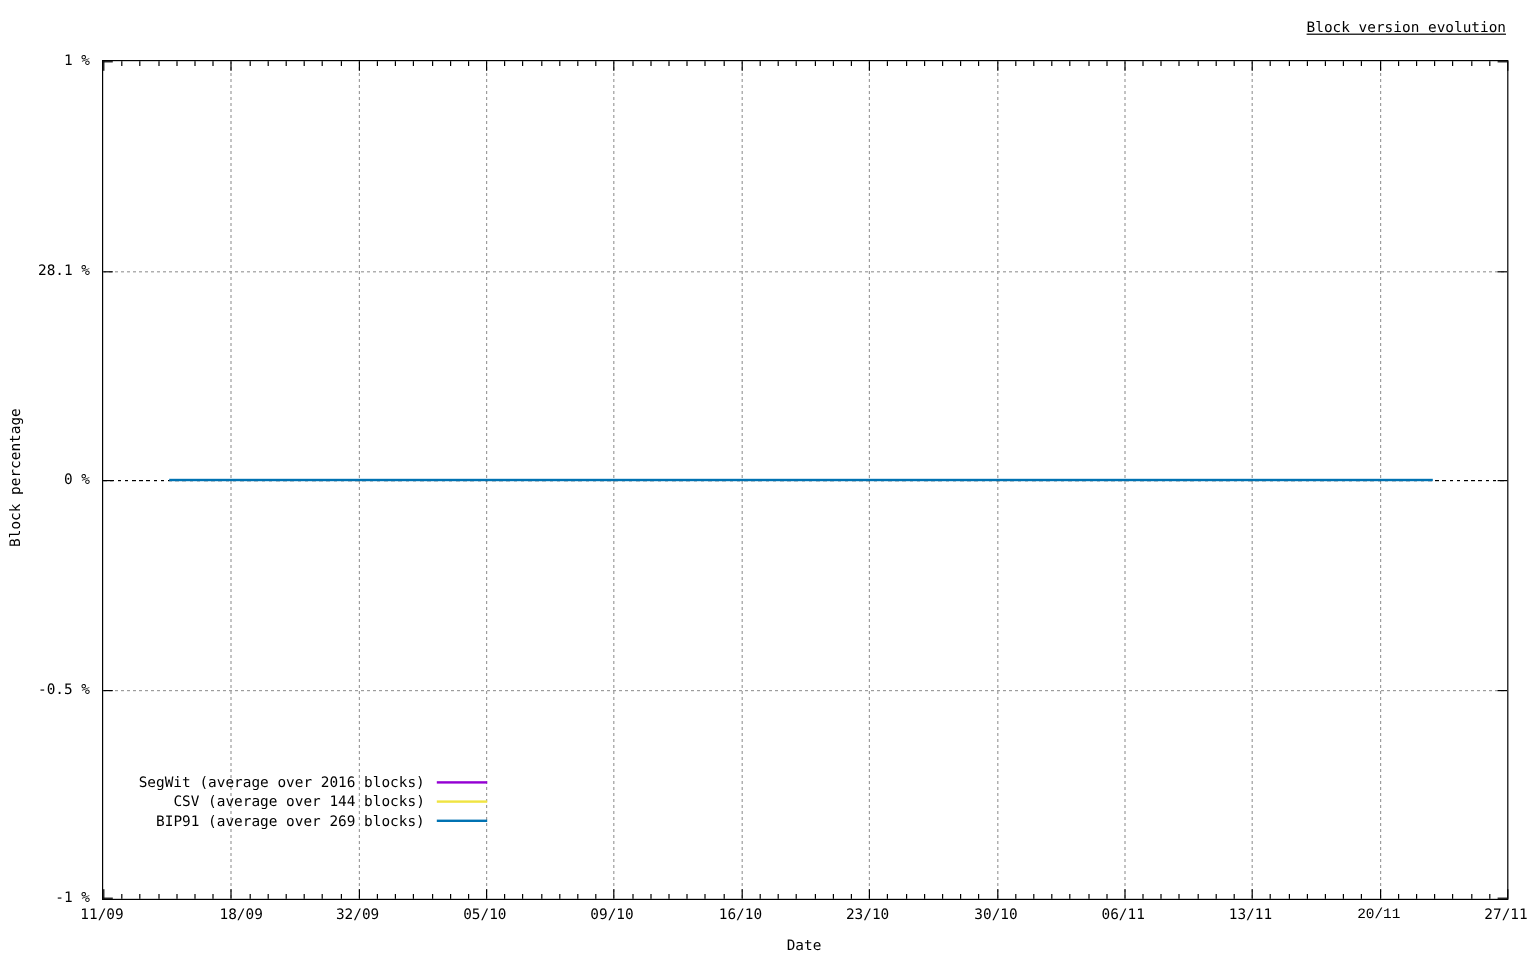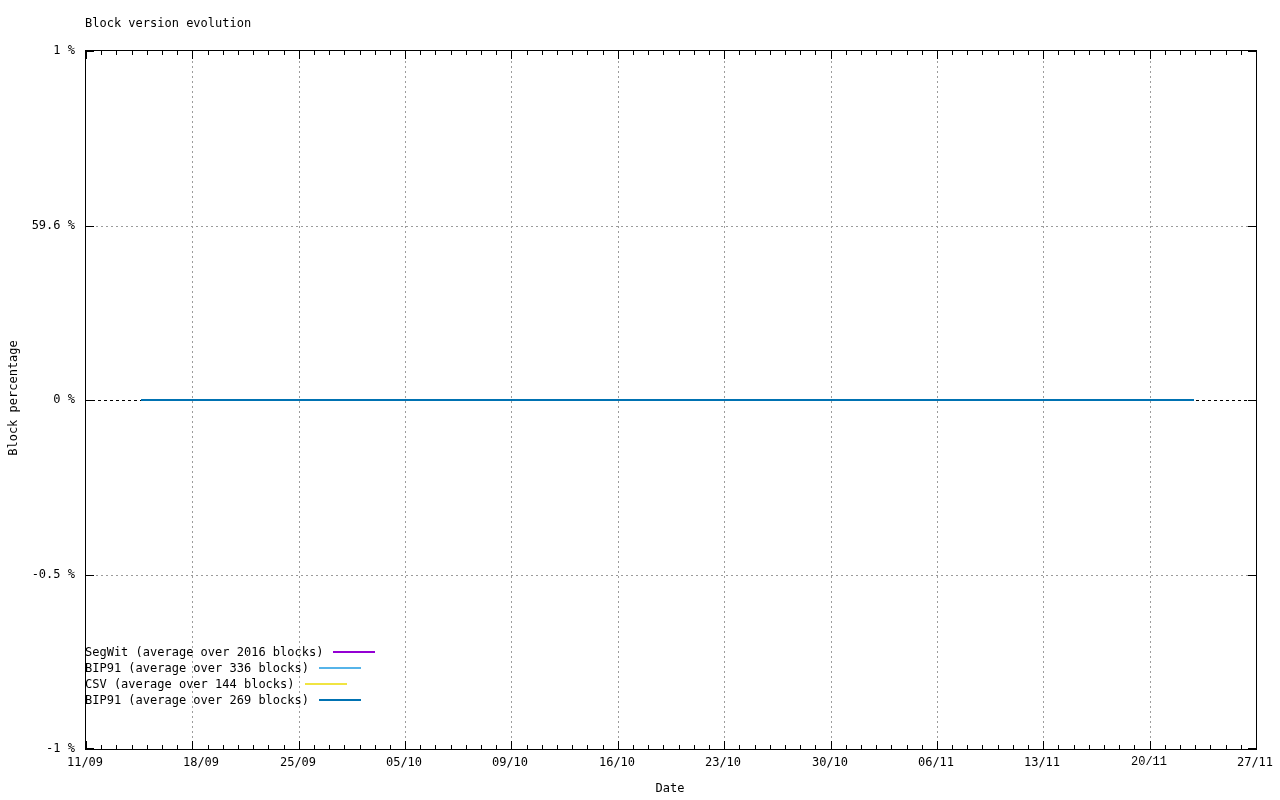--- a/index.html
+++ b/index.html
@@ -9,21 +9,22 @@
     height: 800px;
     background: #ffffff;
     font-family: "DejaVu Sans Mono", "Liberation Mono", monospace;
     font-size: 12px;
     color: #000000;
     overflow: hidden;
   }
   .abs { position: absolute; }
   #chart-title {
     left: 85px; top: 16px; width: 1170px;
-    text-align: left;
+    text-align: right;
+    text-decoration: underline;
   }
   #plot-area {
     left: 85px; top: 50px; width: 1170px; height: 698px;
     border: 1px solid #000000;
     box-sizing: content-box;
   }
   .vgrid {
     position: absolute; width: 1px; top: 0; height: 698px;
     background: repeating-linear-gradient(to bottom, #9c9c9c 0 2px, transparent 2px 5px);
   }
@@ -47,21 +48,21 @@
     left: -87px; top: 391px; width: 200px; text-align: center;
     transform: rotate(-90deg);
   }
   #x-axis-title {
     left: 85px; top: 781px; width: 1170px; text-align: center;
   }
   #legend {
     left: 85px; top: 644px; width: 321px;
   }
   .legend-row {
-    display: flex; align-items: center;
+    display: flex; justify-content: flex-end; align-items: center;
     height: 16px; gap: 10px;
   }
   .legend-swatch { width: 42px; height: 2px; flex: 0 0 42px; }
   .legend-label { white-space: pre; }
 </style>
 </head>
 <body>
 
 <div id="canvas">
   <div class="abs" id="chart-title">Block version evolution</div>
@@ -247,47 +248,43 @@
       <div class="tick" style="left: 1162px; width: 8px; top: 349px; height: 1px;"></div>
       <div class="tick" style="left: 0px; width: 8px; top: 524px; height: 1px;"></div>
       <div class="tick" style="left: 1162px; width: 8px; top: 524px; height: 1px;"></div>
       <div class="tick" style="left: 0px; width: 8px; top: 697px; height: 1px;"></div>
       <div class="tick" style="left: 1162px; width: 8px; top: 697px; height: 1px;"></div>
     </div>
 
   <div id="x-tick-labels">
       <div class="xticklabel" style="left: 45px;">11/09</div>
       <div class="xticklabel" style="left: 161px;">18/09</div>
-      <div class="xticklabel" style="left: 258px;">25/09</div>
+      <div class="xticklabel" style="left: 258px;">32/09</div>
       <div class="xticklabel" style="left: 364px;">05/10</div>
       <div class="xticklabel" style="left: 470px;">09/10</div>
       <div class="xticklabel" style="left: 577px;">16/10</div>
       <div class="xticklabel" style="left: 683px;">23/10</div>
       <div class="xticklabel" style="left: 790px;">30/10</div>
       <div class="xticklabel" style="left: 896px;">06/11</div>
       <div class="xticklabel" style="left: 1002px;">13/11</div>
       <div class="xticklabel" style="left: 1109px; font-family: Liberation Mono, monospace;">20/11</div>
       <div class="xticklabel" style="left: 1215px;">27/11</div>
     </div>
   <div id="y-tick-labels">
       <div class="yticklabel" style="top: 43px;">1 %</div>
-      <div class="yticklabel" style="top: 218px;">59.6 %</div>
+      <div class="yticklabel" style="top: 218px;">28.1 %</div>
       <div class="yticklabel" style="top: 392px;">0 %</div>
       <div class="yticklabel" style="top: 567px;">-0.5 %</div>
       <div class="yticklabel" style="top: 741px;">-1 %</div>
     </div>
 
   <div class="abs" id="legend">
       <div class="legend-row">
         <div class="legend-label">SegWit (average over 2016 blocks)</div>
         <div class="legend-swatch" style="background: rgb(148, 0, 211);"></div>
-      </div>
-      <div class="legend-row">
-        <div class="legend-label">BIP91 (average over 336 blocks)</div>
-        <div class="legend-swatch" style="background: rgb(86, 180, 233);"></div>
       </div>
       <div class="legend-row">
         <div class="legend-label">CSV (average over 144 blocks)</div>
         <div class="legend-swatch" style="background: rgb(240, 228, 66);"></div>
       </div>
       <div class="legend-row">
         <div class="legend-label">BIP91 (average over 269 blocks)</div>
         <div class="legend-swatch" style="background: rgb(0, 114, 178);"></div>
       </div>
     </div>

